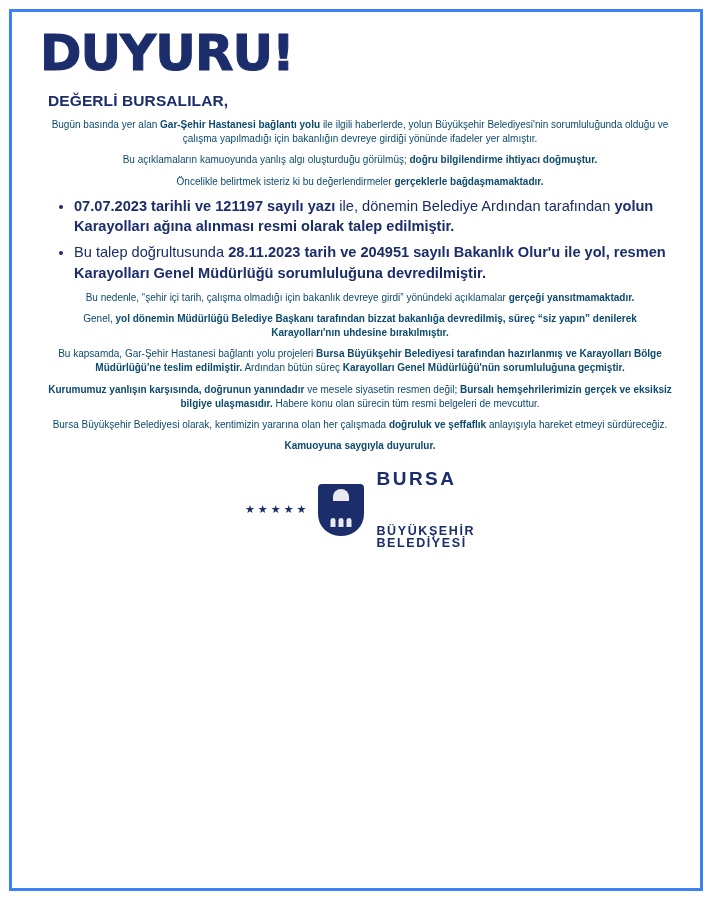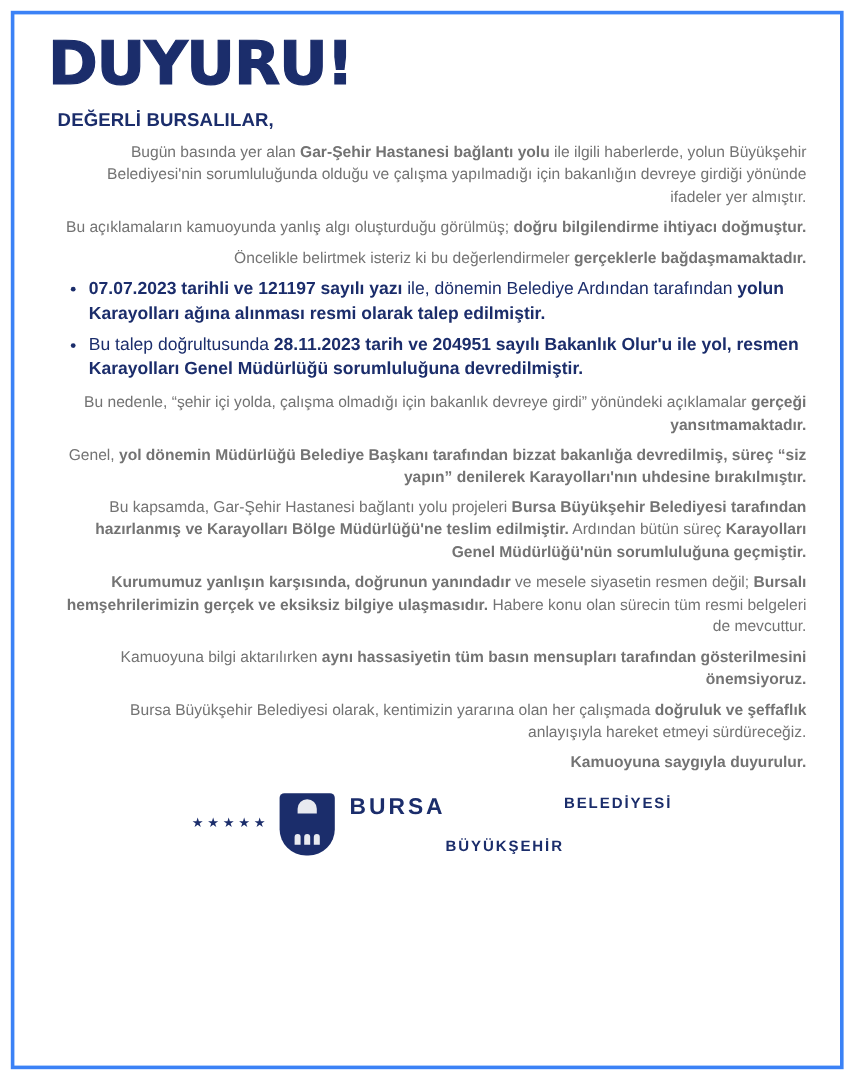--- a/index.html
+++ b/index.html
@@ -46,25 +46,25 @@
     padding-right: 6px;
   }
   .salutation {
     font-size: 15.5px;
     font-weight: bold;
     color: #1b2d6b;
     margin-bottom: 8px;
     letter-spacing: 0.1px;
   }
   p.para {
-    font-size: 13px;
+    font-size: 10px;
     line-height: 1.42;
     margin: 0 0 7px 0;
-    color: #737373;
-    text-align: right;
+    color: #0c4a6e;
+    text-align: center;
   }
   p.para b {
     font-weight: bold;
   }
   ul.bullets {
     margin: 2px 0 7px 0;
     padding-left: 26px;
   }
   ul.bullets li {
     font-size: 14.6px;
@@ -119,21 +119,21 @@
   .crest .arches i {
     display: block;
     width: 5px;
     height: 9px;
     background: #fff;
     border-radius: 3px 3px 0 0;
     opacity: 0.9;
   }
   .logo-text {
     display: flex;
-    flex-direction: row;
+    flex-direction: column;
     justify-content: center;
     line-height: 1.02;
   }
   .logo-text .l1 {
     font-size: 19px;
     font-weight: 800;
     letter-spacing: 2.5px;
     color: #1b2d6b;
   }
   .logo-text .l2 {
@@ -167,25 +167,24 @@
           <p class="para"><span>Bu açıklamaların kamuoyunda yanlış algı oluşturduğu görülmüş; </span><b>doğru bilgilendirme ihtiyacı doğmuştur.</b></p>
           <p class="para"><span>Öncelikle belirtmek isteriz ki bu değerlendirmeler </span><b>gerçeklerle bağdaşmamaktadır.</b></p>
         </div>
 
       <ul class="bullets">
           <li><b> 07.07.2023 tarihli ve 121197 sayılı yazı</b><span> ile, dönemin Belediye Ardından tarafından </span><b>yolun Karayolları ağına alınması resmi olarak talep edilmiştir.</b></li>
           <li><span>Bu talep doğrultusunda </span><b>28.11.2023 tarih ve 204951 sayılı Bakanlık Olur'u ile yol, resmen Karayolları Genel Müdürlüğü sorumluluğuna devredilmiştir.</b></li>
         </ul>
 
       <div>
-          <p class="para"><span>Bu nedenle, “şehir içi yolda, çalışma olmadığı için bakanlık devreye girdi” yönündeki açıklamalar </span><b>gerçeği yansıtmamaktadır.</b></p>
+          <p class="para"><span>Bu nedenle, “şehir içi tarih, çalışma olmadığı için bakanlık devreye girdi” yönündeki açıklamalar </span><b>gerçeği yansıtmamaktadır.</b></p>
           <p class="para"><span>Genel, </span><b>yol dönemin Müdürlüğü Belediye Başkanı tarafından bizzat bakanlığa devredilmiş, süreç “siz yapın” denilerek Karayolları'nın uhdesine bırakılmıştır.</b></p>
           <p class="para"><span>Bu kapsamda, Gar-Şehir Hastanesi bağlantı yolu projeleri </span><b>Bursa Büyükşehir Belediyesi tarafından hazırlanmış ve Karayolları Bölge Müdürlüğü'ne teslim edilmiştir.</b><span> Ardından bütün süreç </span><b>Karayolları Genel Müdürlüğü'nün sorumluluğuna geçmiştir.</b></p>
           <p class="para"><b>Kurumumuz yanlışın karşısında, doğrunun yanındadır</b><span> ve mesele siyasetin resmen değil; </span><b>Bursalı hemşehrilerimizin gerçek ve eksiksiz bilgiye ulaşmasıdır.</b><span> Habere konu olan sürecin tüm resmi belgeleri de mevcuttur.</span></p>
-          <p class="para"><span>Kamuoyuna bilgi aktarılırken </span><b>aynı hassasiyetin tüm basın mensupları tarafından gösterilmesini önemsiyoruz.</b></p>
           <p class="para"><span>Bursa Büyükşehir Belediyesi olarak, kentimizin yararına olan her çalışmada </span><b>doğruluk ve şeffaflık</b><span> anlayışıyla hareket etmeyi sürdüreceğiz.</span></p>
           <p class="para"><b>Kamuoyuna saygıyla duyurulur.</b></p>
         </div>
 
       <div class="footer-logo">
         <div class="stars">★ ★ ★ ★ ★</div>
         <div class="crest">
           <div class="dome"></div>
           <div class="arches">
               <i></i>

